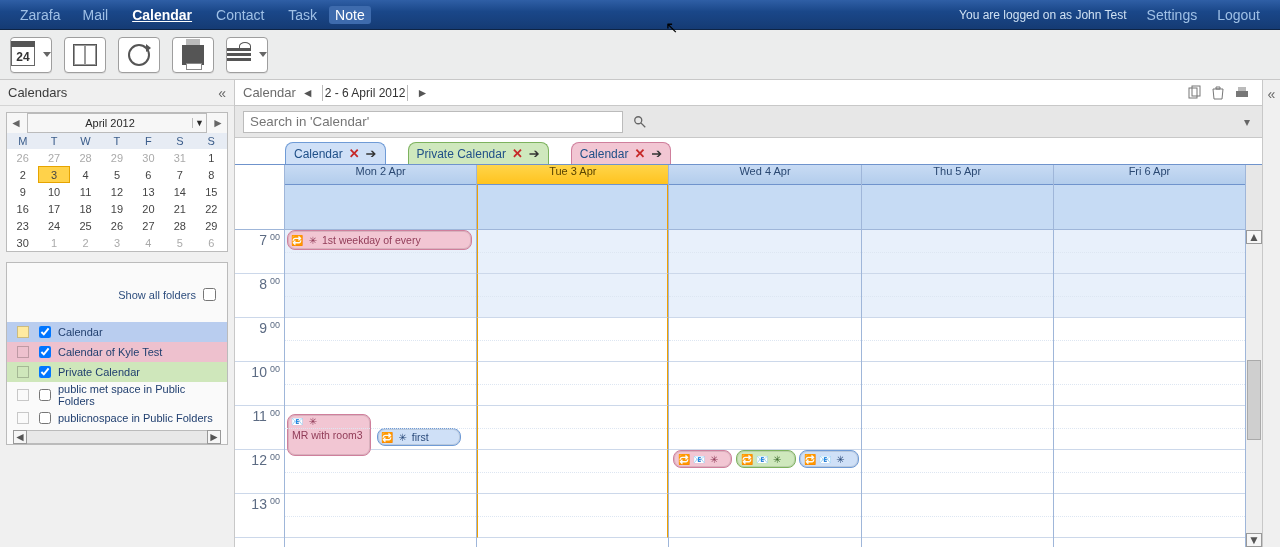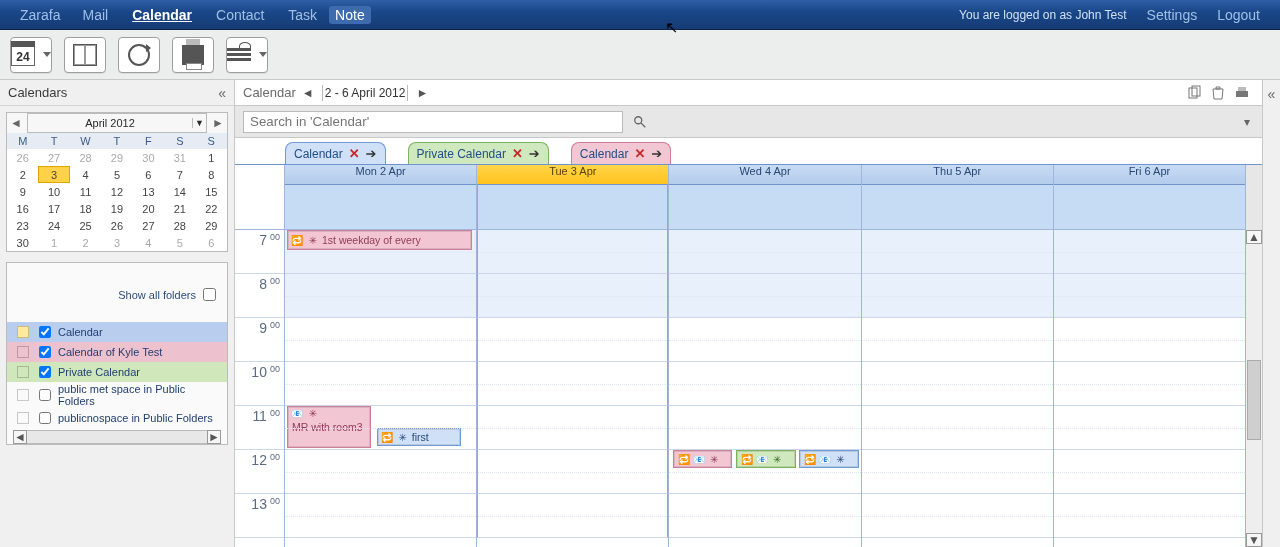--- a/index.html
+++ b/index.html
@@ -108,21 +108,21 @@
   .daycol .slot { height:44px; border-bottom:1px solid #ccd8ea; position:relative;}
   .daycol .slot::after{content:"";position:absolute;left:0;right:0;top:50%;border-top:1px dotted #dde6f2;}
   .daycol .slot.work { background:#e8f0fb;}
   .daycol.today .slot { border-left:1px solid #f0a000; border-right:1px solid #f0a000;}
   .vscroll { width:16px; background:#e7e7e7; display:flex; flex-direction:column;}
   .vscroll .arr { height:14px; border:1px solid #999; background:#f6f6f6; text-align:center; line-height:12px; color:#555;}
   .vscroll .arr:last-of-type { border:1px solid #999;}
   .vscroll .track { flex:1; background:#eee; position:relative;}
   .vscroll .thumb { position:absolute; top:40%; height:80px; left:1px; right:1px; background:#cfcfcf; border:1px solid #aaa;}
   
-  .event { position:absolute; font-size:10.5px; display:flex; align-items:center; gap:3px; padding:0 4px; border-radius:0; box-shadow:inset 0 0 0 1px rgba(0,0,0,.1);}
+  .event { position:absolute; font-size:10.5px; display:flex; align-items:center; gap:3px; padding:0 4px; border-radius:8px; box-shadow:inset 0 0 0 1px rgba(0,0,0,.1);}
   .event.pink { background:#f2c6d3; border:1px solid #cf7f9c; color:#913c58;}
   .event.blue { background:#cfe0f7; border:1px solid #6f9bd6; color:#2a4a7a;}
   .event.green { background:#cfe8bd; border:1px solid #7db25e; color:#3a6a2a;}
   .glyph { width:12px;height:12px; display:inline-flex; align-items:center; justify-content:center;}
   .glyph.recurr::before{content:"🔁"; font-size:10px;}
   .glyph.reminder::before{content:"✳"; font-size:10px;}
   .glyph.meeting::before{content:"📧"; font-size:10px;}
   .cursorimg { position:absolute; top:18px; left:665px; font-size:16px; color:#000;}
 </style>
 </head>
@@ -355,21 +355,21 @@
                 <div class="event pink" style="top:0;left:2px;right:4px;height:20px;">
                   <span class="glyph recurr"></span>
                   <span class="glyph reminder"></span>
                   <span>1st weekday of every</span>
                 </div>
               </div>
               <div class="slot work"></div>
               <div class="slot"></div>
               <div class="slot"></div>
               <div class="slot">
-                <div class="event pink" style="top:0;left:2px;width:44%;height:42px;flex-wrap:wrap;align-content:flex-start;">
+                <div class="event pink" style="top:8px;left:2px;width:44%;height:42px;flex-wrap:wrap;align-content:flex-start;">
                   <span class="glyph meeting"></span>
                   <span class="glyph reminder"></span>
                   <span style="line-height:11px;">MR with room3</span>
                 </div>
                 <div class="event blue" style="top:22px;left:48%;width:44%;height:18px;">
                   <span class="glyph recurr"></span>
                   <span class="glyph reminder"></span>
                   <span>first</span>
                 </div>
               </div>

